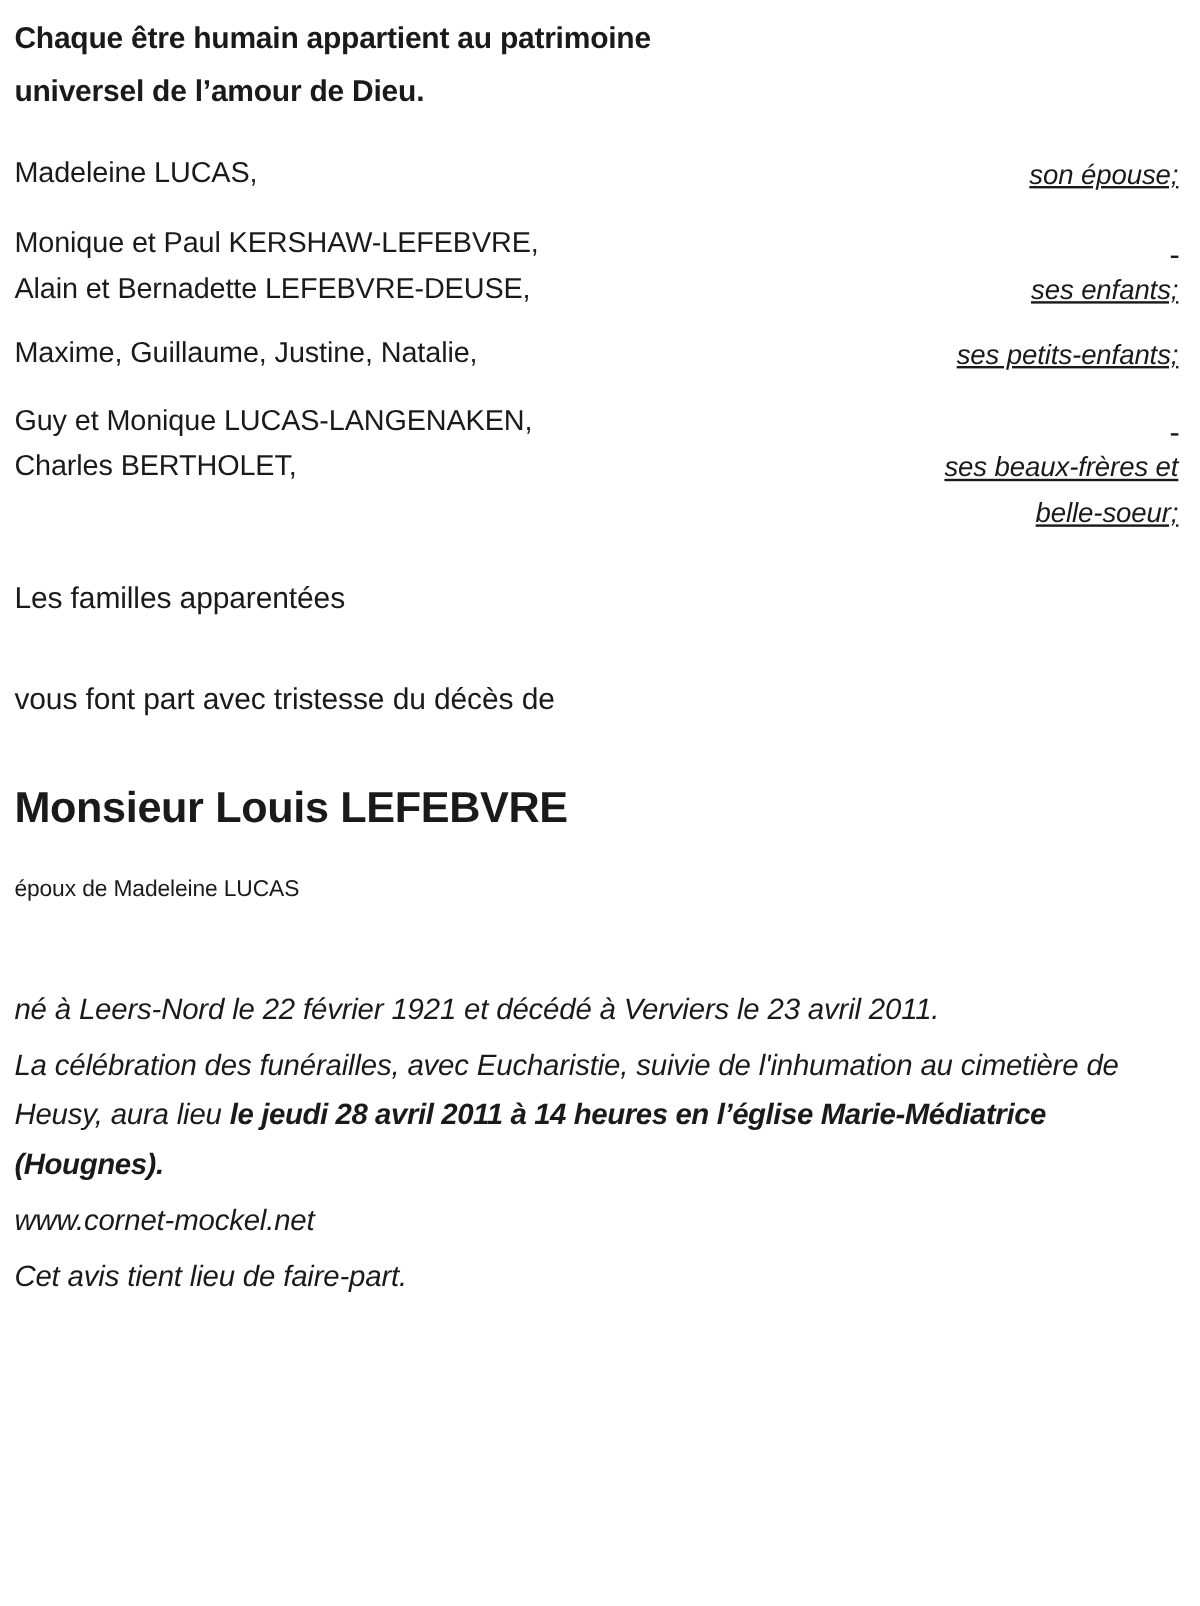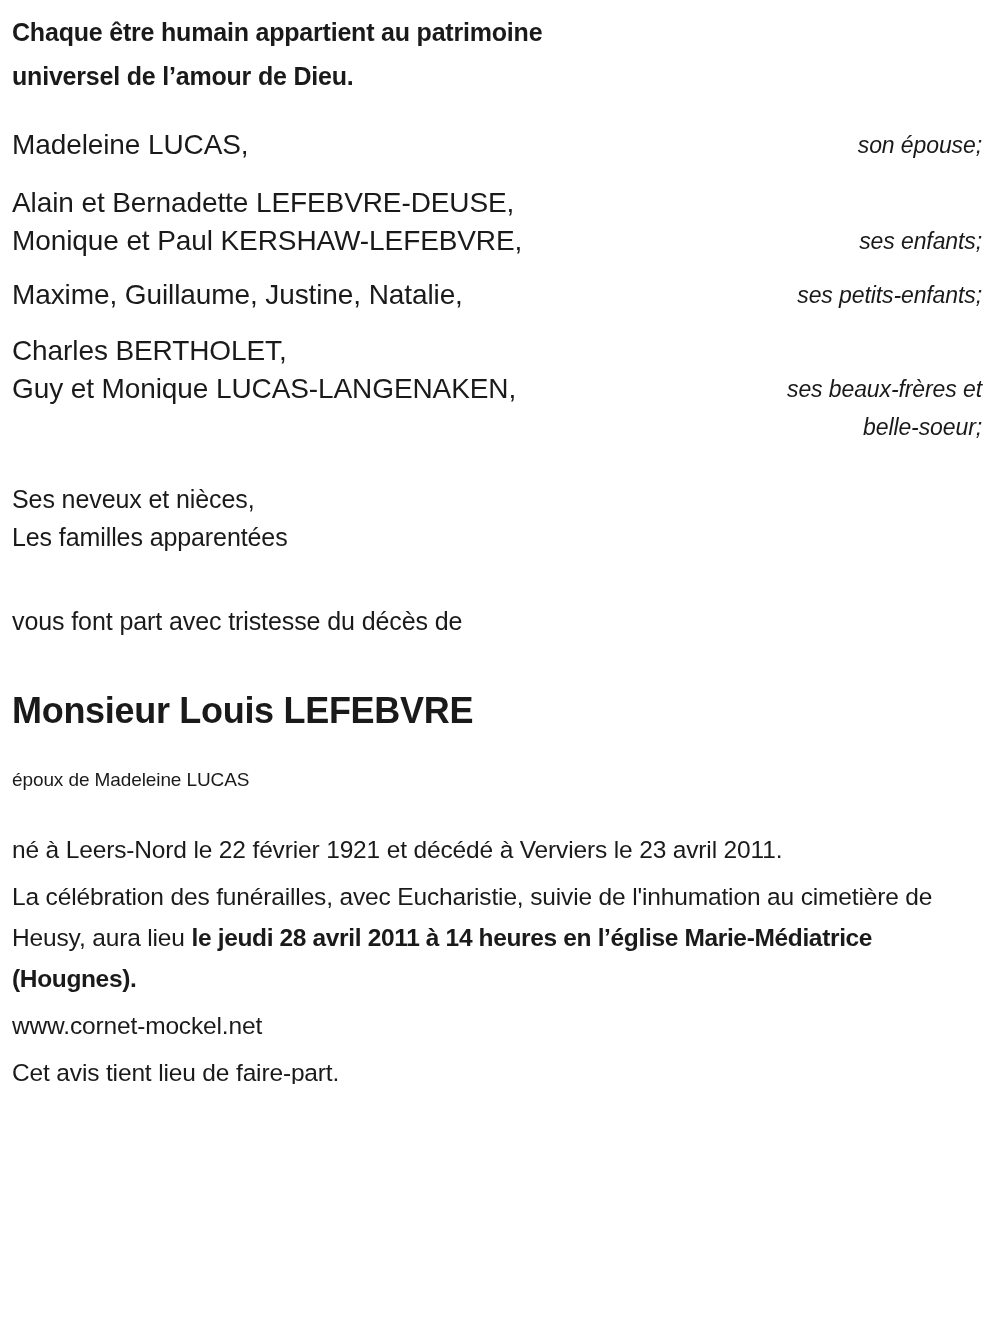--- a/index.html
+++ b/index.html
@@ -39,35 +39,36 @@
     margin-top: 28px;
   }
   .rel-row {
     display: flex;
     align-items: flex-start;
     justify-content: space-between;
     width: 100%;
   }
   .rel-names {
     flex: 0 1 auto;
-    font-size: 28px;
+    font-size: 24px;
     line-height: 38px;
     letter-spacing: -0.1px;
     white-space: nowrap;
   }
   .rel-names .nm { display: block; }
   .rel-label {
     flex: 1 1 auto;
     text-align: right;
     font-style: italic;
     font-size: 23px;
     line-height: 38px;
     letter-spacing: -0.1px;
     padding-right: 8px;
     white-space: nowrap;
+    text-decoration: underline;
   }
   .rel-label .lb { display: block; }
 
   .gap-a { height: 20px; }
   .gap-b { height: 16px; }
   .gap-c { height: 18px; }
   .gap-d { height: 34px; }
 
   .plain-block {
     font-size: 25px;
@@ -94,24 +95,25 @@
 
   .spouse-of {
     font-size: 19px;
     line-height: 38px;
     letter-spacing: -0.1px;
     margin-top: 28px;
   }
 
   
   .details {
-    margin-top: 30px;
+    margin-top: 60px;
     font-size: 24.5px;
     line-height: 41px;
     letter-spacing: -0.15px;
+    font-style: italic;
   }
   .details p {
     margin: 0 0 6px 0;
     max-width: 925px;
   }
   .details p.tight { margin-bottom: 6px; }
   .details b, .details strong {
     font-weight: bold;
     letter-spacing: -0.35px;
   }
@@ -136,22 +138,22 @@
       </div>
       <div class="rel-label">
         <span class="lb">son épouse;</span>
       </div>
     </div>
 
     <div class="gap-a"></div>
 
     <div class="rel-row">
       <div class="rel-names">
+        <span class="nm">Monique et Paul KERSHAW-LEFEBVRE,</span>
         <span class="nm">Alain et Bernadette LEFEBVRE-DEUSE,</span>
-        <span class="nm">Monique et Paul KERSHAW-LEFEBVRE,</span>
       </div>
       <div class="rel-label">
         <span class="lb">&nbsp;</span>
         <span class="lb">ses enfants;</span>
       </div>
     </div>
 
     <div class="gap-b"></div>
 
     <div class="rel-row">
@@ -160,34 +162,33 @@
       </div>
       <div class="rel-label">
         <span class="lb">ses petits-enfants;</span>
       </div>
     </div>
 
     <div class="gap-c"></div>
 
     <div class="rel-row">
       <div class="rel-names">
+        <span class="nm">Guy et Monique LUCAS-LANGENAKEN,</span>
         <span class="nm">Charles BERTHOLET,</span>
-        <span class="nm">Guy et Monique LUCAS-LANGENAKEN,</span>
       </div>
       <div class="rel-label">
         <span class="lb">&nbsp;</span>
         <span class="lb">ses beaux-frères et</span>
         <span class="lb">belle-soeur;</span>
       </div>
     </div>
 
     <div class="gap-d"></div>
 
     <div class="plain-block">
-      <span class="nm">Ses neveux et nièces,</span>
       <span class="nm">Les familles apparentées</span>
     </div>
 
   </div>
 
   <div class="announce">vous font part avec tristesse du décès de</div>
 
   <div class="deceased">Monsieur Louis LEFEBVRE</div>
 
   <div class="spouse-of">époux de Madeleine LUCAS</div>

